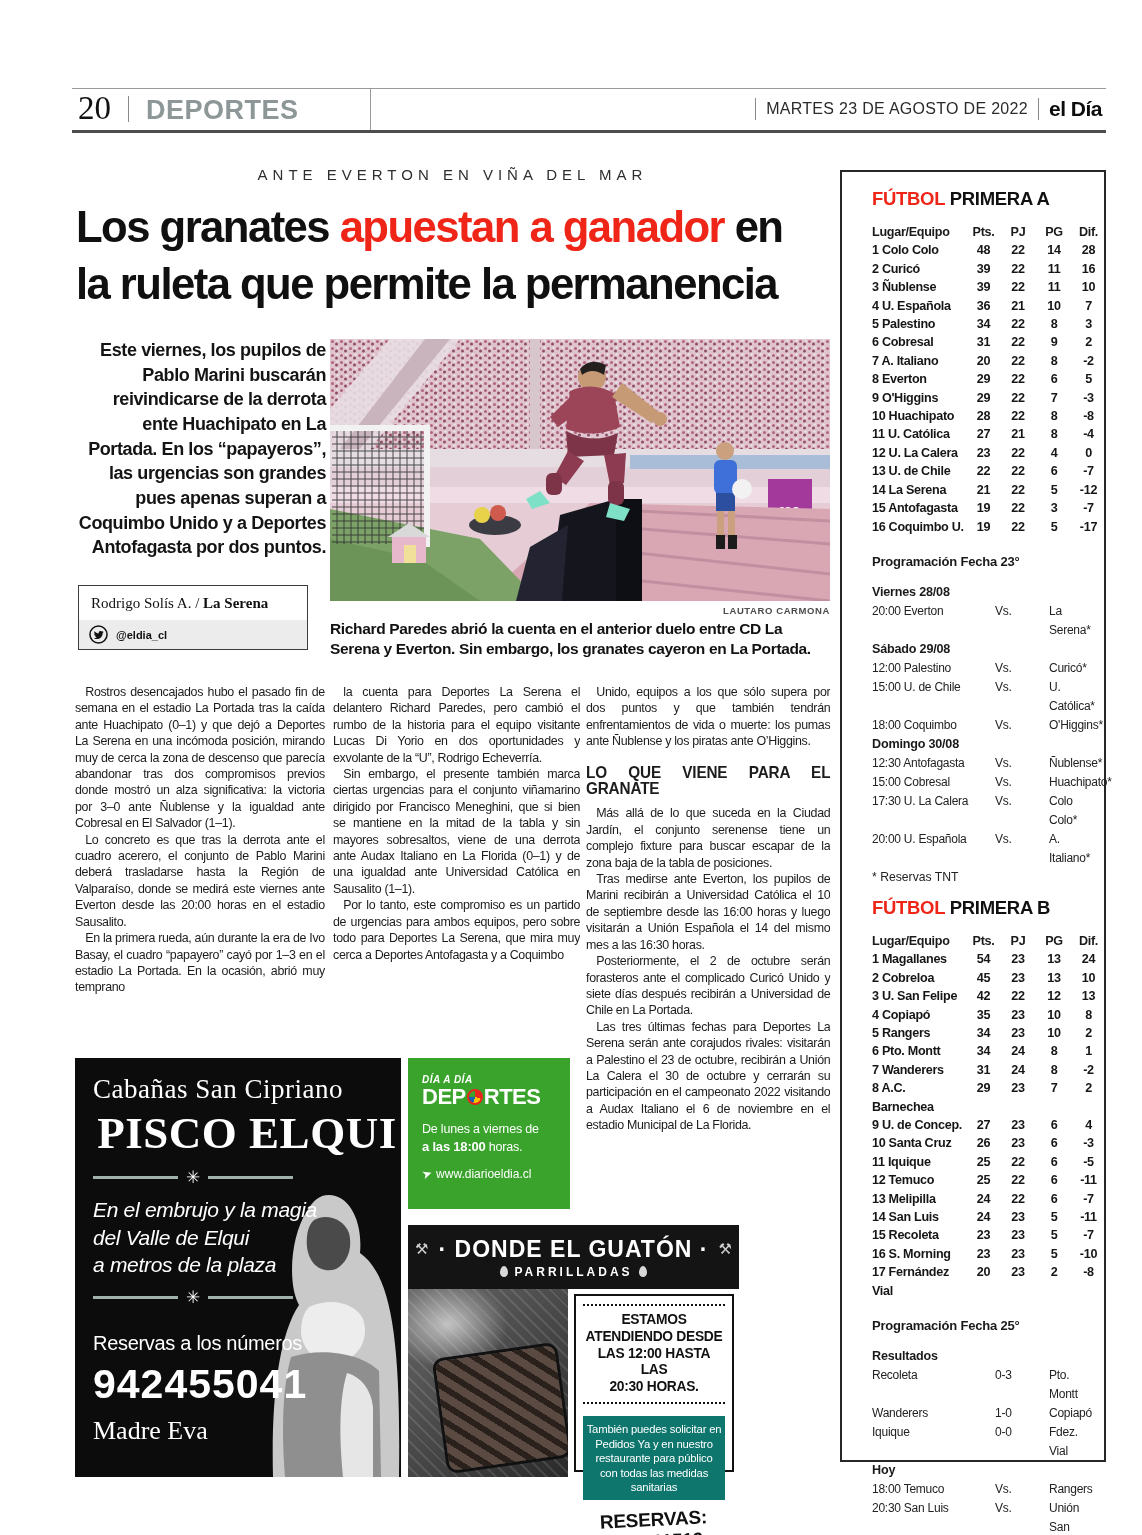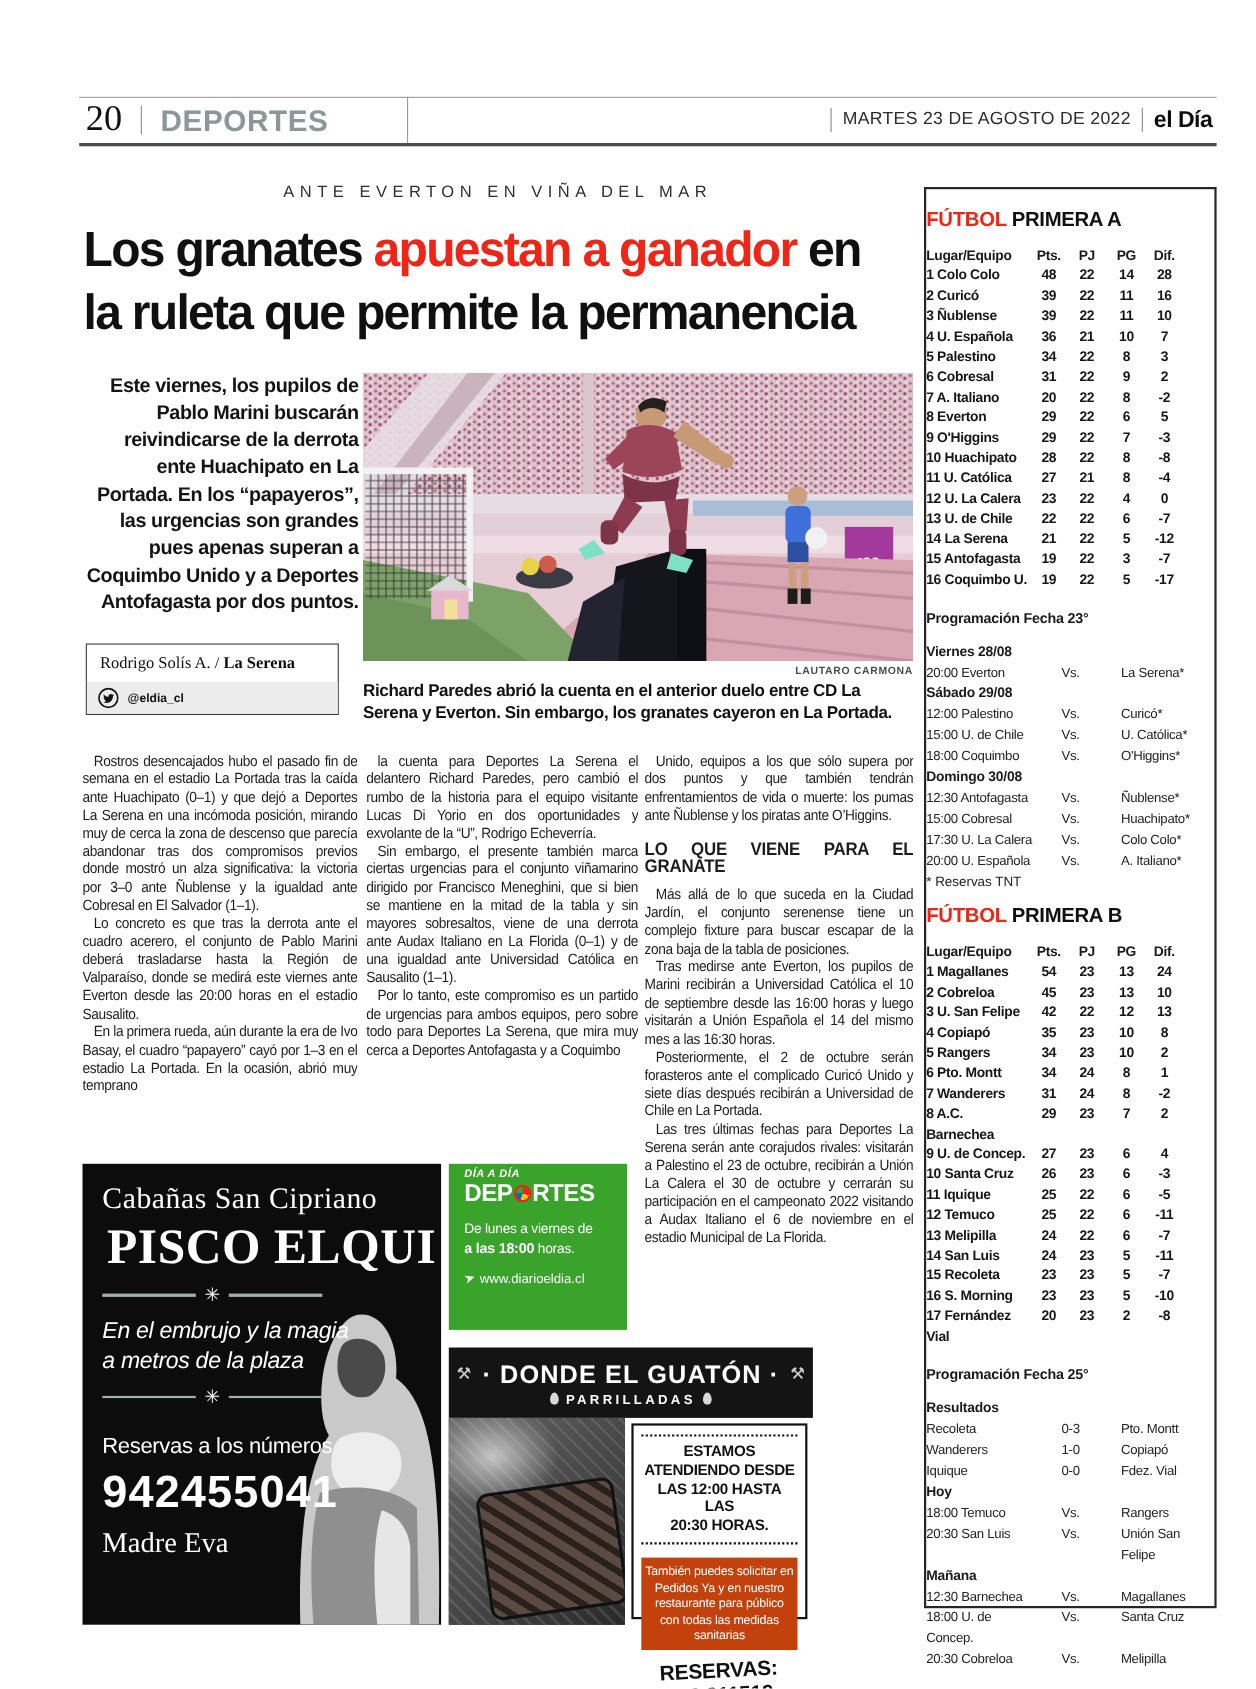--- a/index.html
+++ b/index.html
@@ -45,21 +45,21 @@
   .bodycol{position:absolute;top:684px;text-align:justify;color:#1c1c1c;
     font-size:13.4px;line-height:16.4px;letter-spacing:-.35px;
     transform:scaleX(.929);transform-origin:left top;}
   .bodycol p{margin:0;text-indent:11px;}
   #col1{left:75px;width:269px;height:372px;overflow:hidden;}
   #col2{left:333px;width:266px;height:530px;overflow:hidden;}
   #col3{left:586px;width:263px;height:535px;overflow:hidden;}
   .subhead{font-weight:800;font-size:16.5px;letter-spacing:-.2px;margin:14px 0 9px;text-indent:0!important;}
   
   .sidebar{position:absolute;left:840px;top:170px;width:266px;height:1292px;
-    border:2px solid #262626;box-sizing:border-box;padding:16px 0;background:#fff;}
+    border:2px solid #262626;box-sizing:border-box;padding:16px 30px;background:#fff;}
   .sb-title{font-size:18.5px;font-weight:800;letter-spacing:-.3px;color:#111;}
   .sb-title .red{color:#ee2517;}
   .tbl{margin-top:13px;}
   .t-row,.t-head{display:grid;grid-template-columns:95px 33px 36px 36px 33px;
     font-size:12.6px;line-height:18.4px;letter-spacing:-.3px;}
   .t-head{font-weight:800;}
   .t-row{font-weight:600;color:#161616;}
   .t-row span:nth-child(n+2),.t-head span:nth-child(n+2){text-align:center;}
   .prog-title{font-weight:800;font-size:13px;margin:18px 0 14px;letter-spacing:-.2px;}
   .l-head{font-weight:800;font-size:12.6px;line-height:19px;letter-spacing:-.2px;}
@@ -77,21 +77,21 @@
   .ap-line2{font-family:"Liberation Serif",serif;font-weight:700;font-size:45px;letter-spacing:.5px;margin-top:2px;text-align:center;}
   .ap-div{display:flex;align-items:center;gap:8px;margin:10px 0 10px;width:200px;}
   .ap-div .bar{height:2.5px;background:#9fb0ad;flex:1;}
   .ap-div .star{color:#fff;font-size:17px;line-height:1;}
   .ap-body{font-style:italic;font-size:21px;line-height:1.32;letter-spacing:-.3px;}
   .ap-res{font-size:20px;margin-top:26px;letter-spacing:-.3px;}
   .ap-phone{font-weight:800;font-size:41px;letter-spacing:1px;margin-top:6px;}
   .ap-sig{font-family:"Liberation Serif",serif;font-size:26px;margin-top:8px;}
   .monk{position:absolute;right:0;bottom:0;z-index:1;}
   .ad-tv{position:absolute;left:408px;top:1058px;width:162px;height:151px;background:#39a32b;
-    color:#fff;text-align:left;box-sizing:border-box;padding:4px 12px 0 14px;}
+    color:#fff;text-align:left;box-sizing:border-box;padding:16px 12px 0 14px;}
   .tv-kicker{font-style:italic;font-weight:700;font-size:10px;letter-spacing:.5px;}
   .tv-title{font-weight:800;font-size:22px;letter-spacing:-.5px;line-height:1;margin-top:1px;display:flex;align-items:center;}
   .tv-o{display:inline-block;width:16px;height:16px;border-radius:50%;margin:0 1px;
     background:conic-gradient(#e8251d 0 30%,#f5c400 30% 55%,#1763b5 55% 75%,#3aa32b 75% 100%);
     border:2.5px solid #e8251d;box-sizing:border-box;}
   .tv-l1{font-size:12.5px;margin-top:14px;letter-spacing:-.2px;}
   .tv-l2{font-size:12.5px;margin-top:3px;letter-spacing:-.2px;}
   .tv-l2 b{font-size:13px;}
   .tv-url{font-size:12px;margin-top:13px;display:flex;align-items:center;gap:4px;}
   .cursor{display:inline-block;transform:rotate(-18deg);font-size:12px;}
@@ -110,21 +110,21 @@
     background-blend-mode:screen;position:relative;overflow:hidden;}
   .ag-img::before{content:"";position:absolute;left:-20px;top:-10px;width:120px;height:90px;
     background:radial-gradient(closest-side,rgba(230,230,230,.75),rgba(230,230,230,0));}
   .ag-img::after{content:"";position:absolute;right:6px;bottom:14px;width:120px;height:110px;
     background:repeating-linear-gradient(40deg,#5a4a42 0 8px,#2a211d 8px 14px);transform:rotate(-8deg);
     border-radius:8px;box-shadow:0 0 0 3px #111;}
   .ag-box{flex:1;border:2px solid #111;margin:5px 5px 5px 6px;padding:6px 7px;display:flex;
     flex-direction:column;align-items:center;text-align:center;}
   .dots{width:100%;border-top:2.5px dotted #111;margin:2px 0 6px;}
   .ag-hours{font-weight:800;font-size:13.8px;line-height:1.22;letter-spacing:-.3px;color:#111;}
-  .ag-note{background:#c2410c;color:#fff;font-size:11.3px;line-height:1.28;padding:6px 3px;margin-top:6px;letter-spacing:-.2px;}
+  .ag-note{background:#0f766e;color:#fff;font-size:11.3px;line-height:1.28;padding:6px 3px;margin-top:6px;letter-spacing:-.2px;}
   .ag-res{font-weight:800;font-size:19px;letter-spacing:-.2px;margin-top:9px;color:#111;
     transform:rotate(-3deg);}
 </style>
 </head>
 <body>
 
 <div class="hdr-rule-top"></div>
 <div class="hdr-vline"></div>
 <div class="hdr-rule-bot"></div>
 <div class="pagenum">20</div>
@@ -629,20 +629,21 @@
   <div class="ap-inner">
     <div class="ap-line1">Cabañas San Cipriano</div>
     <div class="ap-line2">PISCO ELQUI</div>
     <div class="ap-div">
       <span class="bar"></span>
         <span class="star">✳</span>
         <span class="bar"></span>
     </div>
     <div class="ap-body">
       <div>En el embrujo y la magia</div>
+      <div>del Valle de Elqui</div>
       <div>a metros de la plaza</div>
     </div>
     <div class="ap-div">
       <span class="bar"></span>
         <span class="star">✳</span>
         <span class="bar"></span>
     </div>
     <div class="ap-res">Reservas a los números</div>
     <div class="ap-phone">942455041</div>
     <div class="ap-sig">Madre Eva</div>

